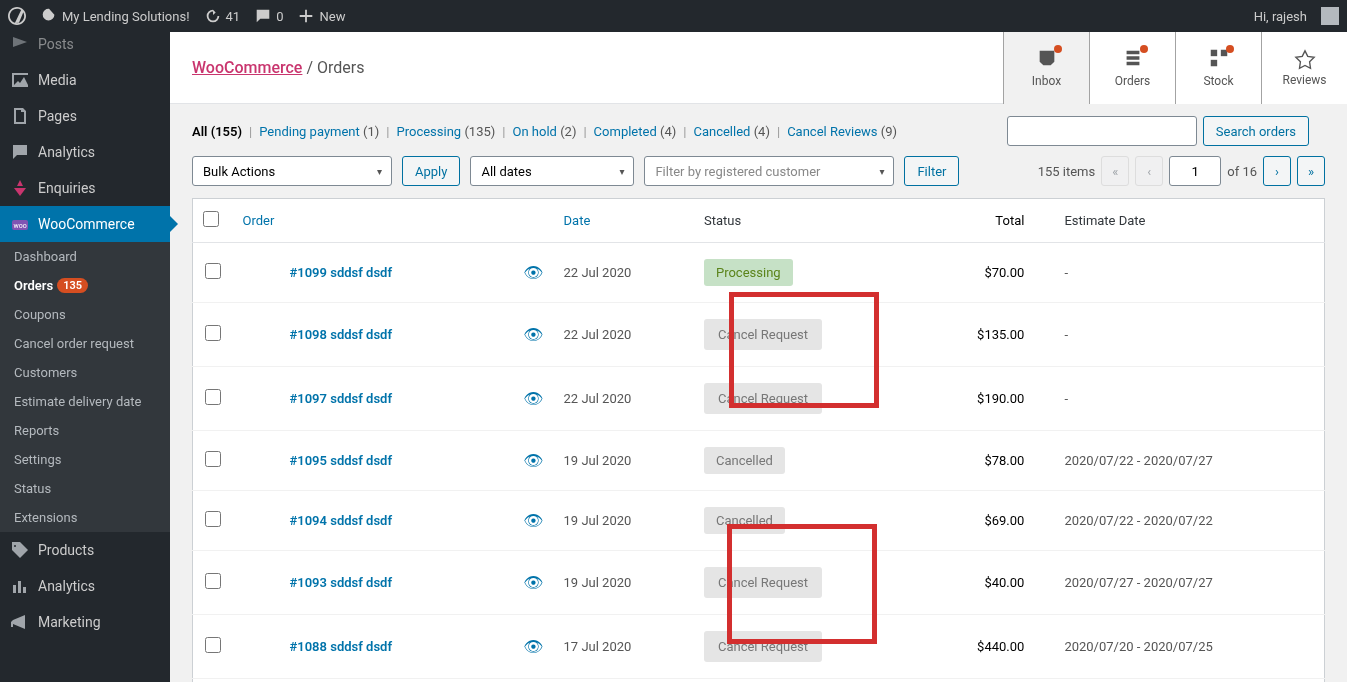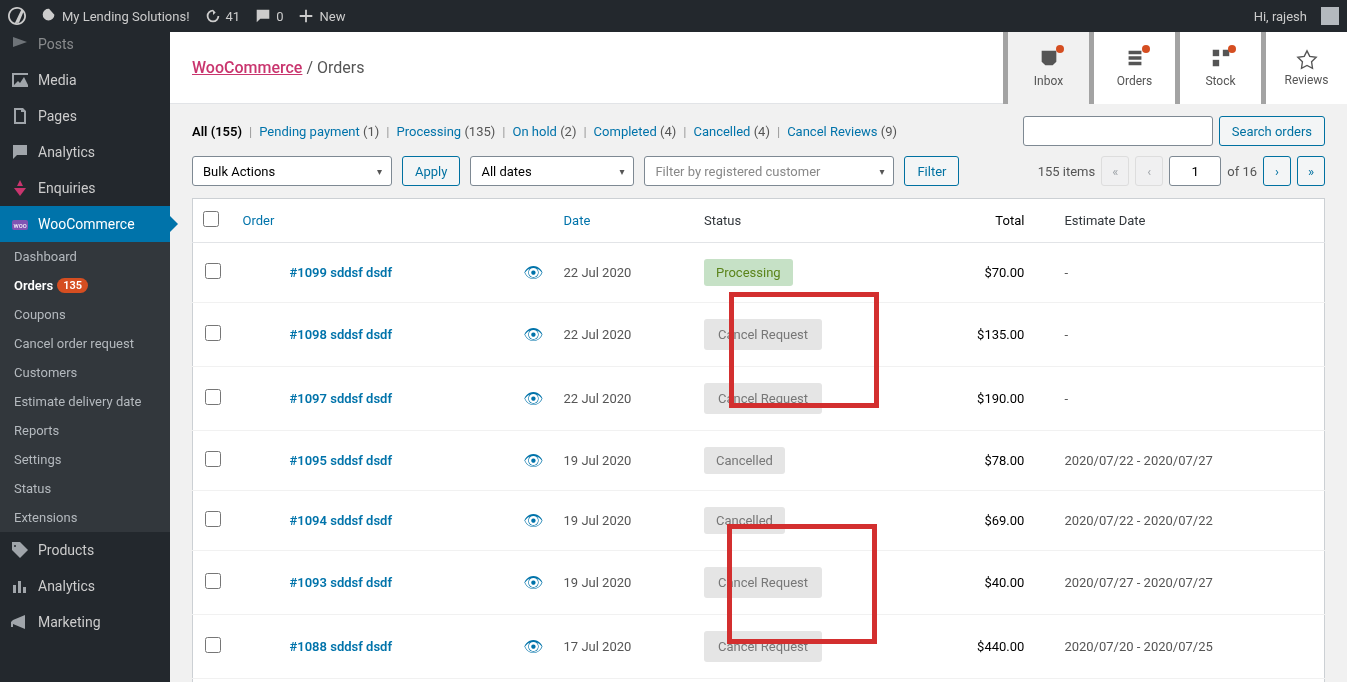--- a/index.html
+++ b/index.html
@@ -25,28 +25,28 @@
     .submenu-item { padding: 7px 12px 7px 14px; font-size: 13px; cursor: pointer; color: #b4b9be; display: flex; align-items: center; gap: 4px; }
     .submenu-item.active { color: #fff; font-weight: 600; }
     .badge-count { background: #d54e21; color: #fff; border-radius: 9px; padding: 1px 6px; font-size: 11px; font-weight: 600; }
 
     
     .main { flex: 1; background: #f1f1f1; display: flex; flex-direction: column; overflow: hidden; }
     .top-panel { background: #fff; height: 72px; display: flex; align-items: center; justify-content: space-between; padding: 0 0 0 22px; border-bottom: 1px solid #e2e4e7; }
     .breadcrumb { font-size: 16px; color: #555; }
     .breadcrumb-link { color: #c9356e; text-decoration: underline; font-weight: 500; }
     .panel-tabs { display: flex; }
-    .panel-tab { width: 86px; height: 72px; display: flex; flex-direction: column; align-items: center; justify-content: center; gap: 2px; cursor: pointer; font-size: 12px; color: #555; border-left: 5px solid #a3a3a3; background: #fff; }
+    .panel-tab { width: 86px; height: 72px; display: flex; flex-direction: column; align-items: center; justify-content: center; gap: 2px; cursor: pointer; font-size: 12px; color: #555; border-left: 1px solid #a3a3a3; background: #fff; }
     .panel-tab.active { background: #f1f1f1; }
     .panel-tab svg { width: 22px; height: 22px; fill: #555; }
     .panel-tab-icon { position: relative; }
     .dot { position: absolute; top: -2px; right: -4px; width: 8px; height: 8px; background: #d54e21; border-radius: 50%; }
 
     
-    .filter-row { display: flex; justify-content: space-between; align-items: center; padding: 12px 22px 4px 22px; flex-wrap: wrap; gap: 10px; }
+    .filter-row { display: flex; justify-content: space-between; align-items: center; padding: 12px 38px 4px 22px; flex-wrap: wrap; gap: 10px; }
     .status-links { font-size: 13px; color: #555; display: flex; align-items: center; gap: 4px; flex-wrap: wrap; }
     .status-links a { color: #0073aa; cursor: pointer; }
     .status-links .current { color: #000; font-weight: 600; }
     .status-links .sep { color: #999; margin: 0 3px; }
     .search-box { display: flex; gap: 6px; }
     .search-input { border: 1px solid #7e8993; border-radius: 3px; padding: 4px 8px; width: 190px; height: 30px; }
     .button { border: 1px solid #0071a1; background: #f3f5f6; color: #0071a1; padding: 4px 12px; border-radius: 3px; cursor: pointer; font-size: 13px; height: 30px; display: inline-flex; align-items: center; }
     .action-row { display: flex; justify-content: space-between; align-items: center; padding: 6px 22px 12px 22px; gap: 10px; flex-wrap: wrap; }
     .action-left { display: flex; gap: 10px; align-items: center; }
     .select { border: 1px solid #7e8993; border-radius: 3px; padding: 4px 28px 4px 10px; font-size: 13px; background: #fff; cursor: pointer; appearance: none; position: relative; height: 30px; }

